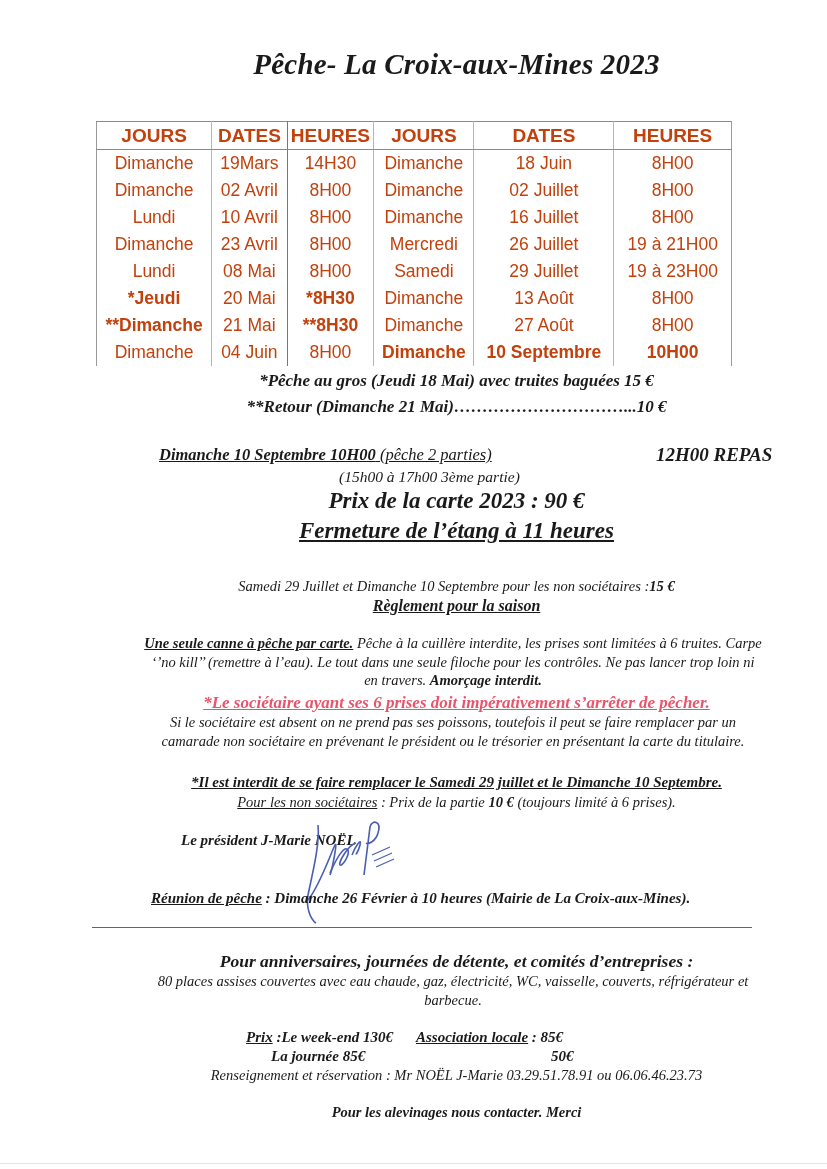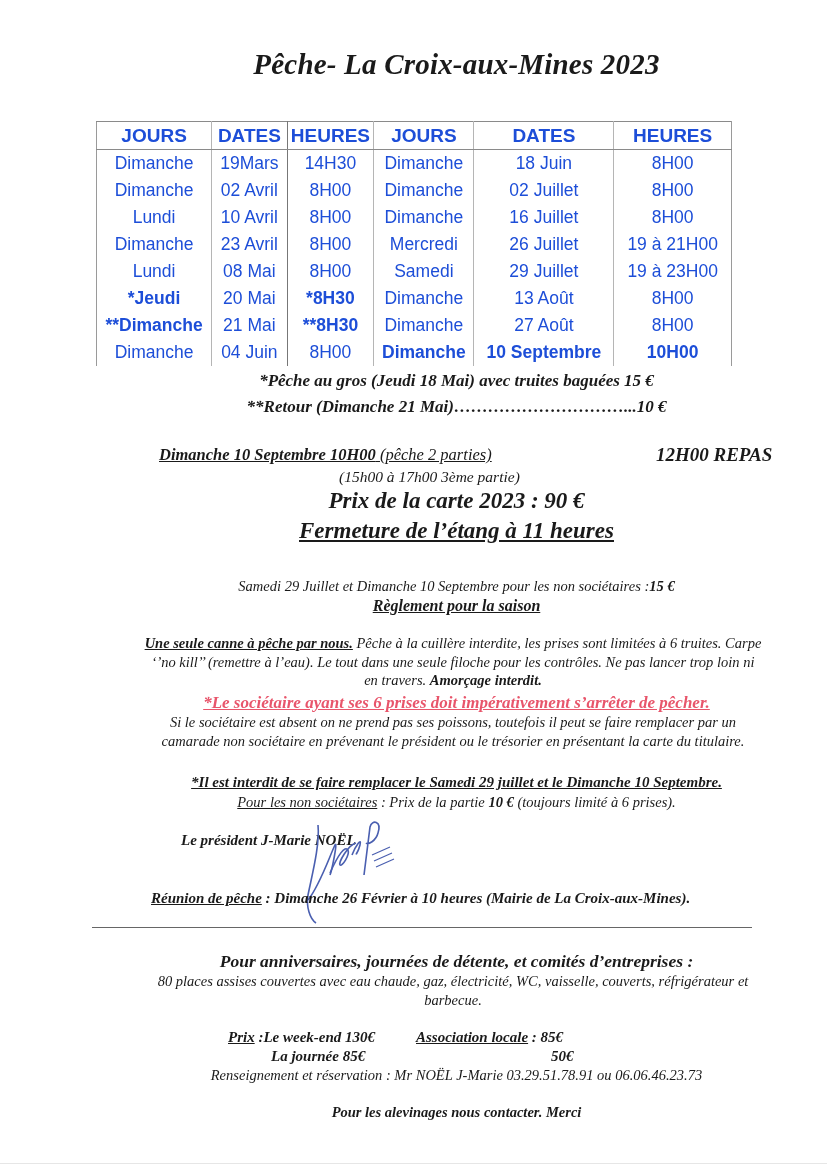--- a/index.html
+++ b/index.html
@@ -4,21 +4,21 @@
 <style>
   html, body { margin:0; padding:0; background:#ffffff; }
   body { width:827px; height:1169px; position:relative; overflow:hidden; color:#1a1a1a; }
   .serif { font-family: "Liberation Serif", "DejaVu Serif", serif; padding-left: 43px; }
   .abs { position:absolute; }
   .center { left:0; width:827px; text-align:center; }
 
   #title { top:48px; font-size:29px; font-weight:bold; font-style:italic; letter-spacing:0.2px; }
 
   
-  #schedule { position:absolute; left:96px; top:121px; width:636px; border-collapse:collapse; font-family:"Liberation Sans","DejaVu Sans",sans-serif; color:#1d4ed8; }
+  #schedule { position:absolute; left:96px; top:121px; width:636px; border-collapse:collapse; font-family:"Liberation Sans","DejaVu Sans",sans-serif; color:#c2410c; }
   #schedule th, #schedule td { padding:0; text-align:center; font-size:17.5px; height:27px; line-height:27px; white-space:nowrap; }
   #schedule th { font-weight:bold; font-size:19px; height:27px; border-bottom:1px solid #8a8a8a; }
   #schedule { border-top:1px solid #8a8a8a; border-left:1px solid #9a9a9a; border-right:1px solid #9a9a9a; }
   #schedule th.c, #schedule td.c { border-right:1px solid #777; }
   #schedule th.c.light, #schedule td.c.light { border-right:1px solid #b5b5b5; }
   .bold { font-weight:bold; }
 
   .note { font-size:17px; font-weight:bold; font-style:italic; }
   #note1 { top:371px; }
   #note2 { top:397px; }
@@ -49,21 +49,21 @@
   #signature { position:absolute; left:290px; top:815px; width:110px; height:110px; }
   #meeting { top:890px; left:108px; font-size:15px; font-weight:bold; font-style:italic; }
   #meeting .u { text-decoration:underline; }
 
   #divider { position:absolute; left:92px; top:927px; width:660px; height:1px; background:#666; }
 
   #rental-title { top:951px; font-size:17.5px; font-weight:bold; font-style:italic; }
   #rental-body { top:972px; line-height:18.5px; }
   #prices { top:1029px; left:0; width:827px; font-size:15px; font-weight:bold; font-style:italic; }
   .price-row { position:absolute; white-space:nowrap; }
-  #pr1a { top:0; left:228px; }
+  #pr1a { top:0; left:246px; }
   #pr1a .u { text-decoration:underline; }
   #pr1b { top:0; left:416px; }
   #pr1b .u { text-decoration:underline; }
   #pr2a { top:19px; left:271px; }
   #pr2b { top:19px; left:551px; }
   #contact { top:1067px; font-size:14.5px; font-style:italic; }
   #alevinage { top:1104px; font-size:14.5px; font-weight:bold; font-style:italic; }
 
   #bottom-rule { position:absolute; left:0; top:1163px; width:827px; height:1px; background:#e6e6e6; }
 </style>
@@ -162,21 +162,21 @@
 
 <div id="card-price" class="abs center serif">Prix de la carte 2023 :  90 €</div>
 <div id="closing" class="abs center serif">Fermeture de l’étang à 11 heures</div>
 
 <div id="non-soc" class="abs center serif">
   <span>Samedi 29 Juillet et Dimanche 10 Septembre pour les non sociétaires :</span><b>15 €</b>
 </div>
 <div id="reglement-title" class="abs center serif">Règlement pour la saison</div>
 
 <div id="rules1" class="abs para serif">
-  <span class="bu">Une seule canne à pêche par nous.</span><span> Pêche à la cuillère interdite, les prises sont limitées à 6 truites. Carpe ‘’no kill’’ (remettre à l’eau). Le tout dans une seule filoche pour les contrôles. Ne pas lancer trop loin ni en travers. </span><span class="b">Amorçage interdit.</span>
+  <span class="bu">Une seule canne à pêche par carte.</span><span> Pêche à la cuillère interdite, les prises sont limitées à 6 truites. Carpe ‘’no kill’’ (remettre à l’eau). Le tout dans une seule filoche pour les contrôles. Ne pas lancer trop loin ni en travers. </span><span class="b">Amorçage interdit.</span>
 </div>
 
 <div id="warning" class="abs center serif">*Le sociétaire ayant ses 6 prises doit impérativement s’arrêter de pêcher.</div>
 
 <div id="rules2" class="abs para serif">Si le sociétaire est absent on ne prend pas ses poissons, toutefois il peut se faire remplacer par un camarade non sociétaire en prévenant le président ou le trésorier en présentant la carte du titulaire.</div>
 
 <div id="rule-forbid" class="abs center serif">*Il est interdit de se faire remplacer le Samedi 29 juillet et le Dimanche 10 Septembre.</div>
 
 <div id="non-soc-price" class="abs center serif">
   <span class="u">Pour les non sociétaires</span><span> : Prix de la partie </span><b>10 €</b><span> (toujours limité à 6 prises).</span>

